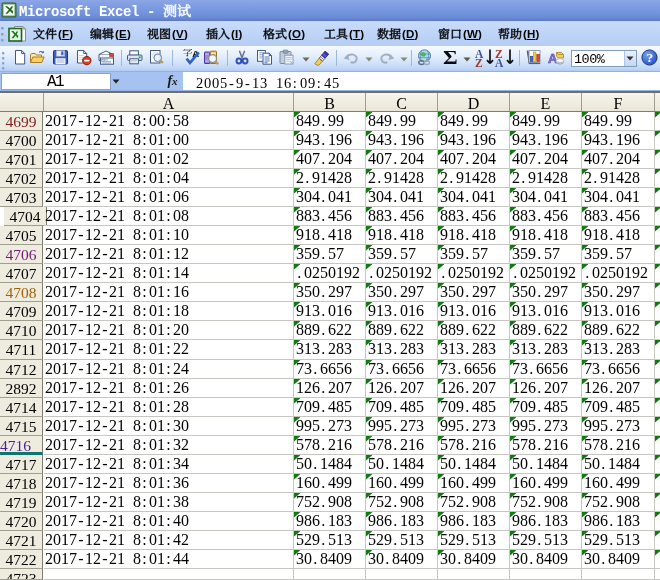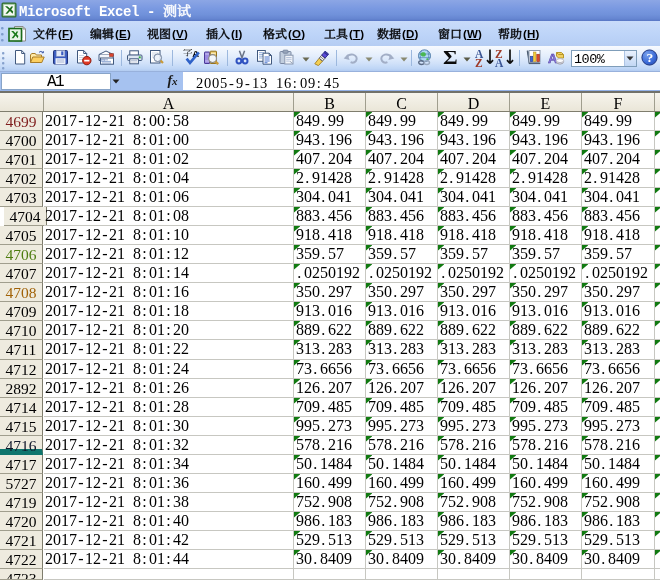--- a/index.html
+++ b/index.html
@@ -435,21 +435,21 @@
       <path d="M0 0 H6.5 L0 5.5Z" fill="#117a11"></path>
     </svg><span class="c">9</span><span class="c">1</span><span class="c">8</span><span class="cl">.</span><span class="c">4</span><span class="c">1</span><span class="c">8</span></div>
 <div class="abs cell" style="left:582px;top:226px;width:73px;height:19px;border-bottom:1px solid #c7c7c1;border-right:1px solid #c7c7c1;padding-left:2px"><svg style="position:absolute;left:0;top:0" width="6" height="6">
       <path d="M0 0 H6.5 L0 5.5Z" fill="#117a11"></path>
     </svg><span class="c">9</span><span class="c">1</span><span class="c">8</span><span class="cl">.</span><span class="c">4</span><span class="c">1</span><span class="c">8</span></div>
 <div class="abs" style="left:655px;top:226px;width:5px;height:19px;border-bottom:1px solid #c7c7c1">
     <svg style="position:absolute;left:0;top:0" width="6" height="6">
       <path d="M0 0 H6.5 L0 5.5Z" fill="#117a11"></path>
     </svg>
   </div>
-<div class="abs mono" style="left:0;top:245px;width:43px;height:19px;background:#eeebdf;border-right:1px solid #7f7d6d;border-bottom:1px solid #a09e8e;text-align:center;font-family:'Liberation Serif',serif;font-size:15.5px;letter-spacing:0;line-height:20.5px;color:#4d7c0f">4706</div>
+<div class="abs mono" style="left:0;top:245px;width:43px;height:19px;background:#eeebdf;border-right:1px solid #7f7d6d;border-bottom:1px solid #a09e8e;text-align:center;font-family:'Liberation Serif',serif;font-size:15.5px;letter-spacing:0;line-height:20.5px;color:#701a75">4706</div>
 <div class="abs cell" style="left:44px;top:245px;width:250px;height:19px;border-bottom:1px solid #c7c7c1;border-right:1px solid #c7c7c1;padding-left:1px;white-space:pre"><span class="c">2</span><span class="c">0</span><span class="c">1</span><span class="c">7</span><span class="c">-</span><span class="c">1</span><span class="c">2</span><span class="c">-</span><span class="c">2</span><span class="c">1</span><span class="c"> </span><span class="c">8</span><span class="cl">:</span><span class="c">0</span><span class="c">1</span><span class="cl">:</span><span class="c">1</span><span class="c">2</span></div>
 <div class="abs cell" style="left:294px;top:245px;width:72px;height:19px;border-bottom:1px solid #c7c7c1;border-right:1px solid #c7c7c1;padding-left:2px"><svg style="position:absolute;left:0;top:0" width="6" height="6">
       <path d="M0 0 H6.5 L0 5.5Z" fill="#117a11"></path>
     </svg><span class="c">3</span><span class="c">5</span><span class="c">9</span><span class="cl">.</span><span class="c">5</span><span class="c">7</span></div>
 <div class="abs cell" style="left:366px;top:245px;width:72px;height:19px;border-bottom:1px solid #c7c7c1;border-right:1px solid #c7c7c1;padding-left:2px"><svg style="position:absolute;left:0;top:0" width="6" height="6">
       <path d="M0 0 H6.5 L0 5.5Z" fill="#117a11"></path>
     </svg><span class="c">3</span><span class="c">5</span><span class="c">9</span><span class="cl">.</span><span class="c">5</span><span class="c">7</span></div>
 <div class="abs cell" style="left:438px;top:245px;width:72px;height:19px;border-bottom:1px solid #c7c7c1;border-right:1px solid #c7c7c1;padding-left:2px"><svg style="position:absolute;left:0;top:0" width="6" height="6">
       <path d="M0 0 H6.5 L0 5.5Z" fill="#117a11"></path>
     </svg><span class="c">3</span><span class="c">5</span><span class="c">9</span><span class="cl">.</span><span class="c">5</span><span class="c">7</span></div>
@@ -655,21 +655,21 @@
       <path d="M0 0 H6.5 L0 5.5Z" fill="#117a11"></path>
     </svg><span class="c">9</span><span class="c">9</span><span class="c">5</span><span class="cl">.</span><span class="c">2</span><span class="c">7</span><span class="c">3</span></div>
 <div class="abs cell" style="left:582px;top:417px;width:73px;height:19px;border-bottom:1px solid #c7c7c1;border-right:1px solid #c7c7c1;padding-left:2px"><svg style="position:absolute;left:0;top:0" width="6" height="6">
       <path d="M0 0 H6.5 L0 5.5Z" fill="#117a11"></path>
     </svg><span class="c">9</span><span class="c">9</span><span class="c">5</span><span class="cl">.</span><span class="c">2</span><span class="c">7</span><span class="c">3</span></div>
 <div class="abs" style="left:655px;top:417px;width:5px;height:19px;border-bottom:1px solid #c7c7c1">
     <svg style="position:absolute;left:0;top:0" width="6" height="6">
       <path d="M0 0 H6.5 L0 5.5Z" fill="#117a11"></path>
     </svg>
   </div>
-<div class="abs mono" style="left:0;top:436px;width:43px;height:19px;background:#eeebdf;border-right:1px solid #7f7d6d;border-bottom:6px solid #0f766e;text-align:center;font-family:'Liberation Serif',serif;font-size:15.5px;letter-spacing:0;line-height:20.5px;color:#0f172a">4716</div>
+<div class="abs mono" style="left:0;top:436px;width:43px;height:19px;background:#eeebdf;border-right:1px solid #7f7d6d;border-bottom:3px solid #0f766e;font-family:'Liberation Serif',serif;font-size:15.5px;letter-spacing:0;line-height:20.5px;color:#4c1d95">4716</div>
 <div class="abs cell" style="left:44px;top:436px;width:250px;height:19px;border-bottom:1px solid #c7c7c1;border-right:1px solid #c7c7c1;padding-left:1px;white-space:pre"><span class="c">2</span><span class="c">0</span><span class="c">1</span><span class="c">7</span><span class="c">-</span><span class="c">1</span><span class="c">2</span><span class="c">-</span><span class="c">2</span><span class="c">1</span><span class="c"> </span><span class="c">8</span><span class="cl">:</span><span class="c">0</span><span class="c">1</span><span class="cl">:</span><span class="c">3</span><span class="c">2</span></div>
 <div class="abs cell" style="left:294px;top:436px;width:72px;height:19px;border-bottom:1px solid #c7c7c1;border-right:1px solid #c7c7c1;padding-left:2px"><svg style="position:absolute;left:0;top:0" width="6" height="6">
       <path d="M0 0 H6.5 L0 5.5Z" fill="#117a11"></path>
     </svg><span class="c">5</span><span class="c">7</span><span class="c">8</span><span class="cl">.</span><span class="c">2</span><span class="c">1</span><span class="c">6</span></div>
 <div class="abs cell" style="left:366px;top:436px;width:72px;height:19px;border-bottom:1px solid #c7c7c1;border-right:1px solid #c7c7c1;padding-left:2px"><svg style="position:absolute;left:0;top:0" width="6" height="6">
       <path d="M0 0 H6.5 L0 5.5Z" fill="#117a11"></path>
     </svg><span class="c">5</span><span class="c">7</span><span class="c">8</span><span class="cl">.</span><span class="c">2</span><span class="c">1</span><span class="c">6</span></div>
 <div class="abs cell" style="left:438px;top:436px;width:72px;height:19px;border-bottom:1px solid #c7c7c1;border-right:1px solid #c7c7c1;padding-left:2px"><svg style="position:absolute;left:0;top:0" width="6" height="6">
       <path d="M0 0 H6.5 L0 5.5Z" fill="#117a11"></path>
     </svg><span class="c">5</span><span class="c">7</span><span class="c">8</span><span class="cl">.</span><span class="c">2</span><span class="c">1</span><span class="c">6</span></div>
@@ -699,21 +699,21 @@
       <path d="M0 0 H6.5 L0 5.5Z" fill="#117a11"></path>
     </svg><span class="c">5</span><span class="c">0</span><span class="cl">.</span><span class="c">1</span><span class="c">4</span><span class="c">8</span><span class="c">4</span></div>
 <div class="abs cell" style="left:582px;top:455px;width:73px;height:19px;border-bottom:1px solid #c7c7c1;border-right:1px solid #c7c7c1;padding-left:2px"><svg style="position:absolute;left:0;top:0" width="6" height="6">
       <path d="M0 0 H6.5 L0 5.5Z" fill="#117a11"></path>
     </svg><span class="c">5</span><span class="c">0</span><span class="cl">.</span><span class="c">1</span><span class="c">4</span><span class="c">8</span><span class="c">4</span></div>
 <div class="abs" style="left:655px;top:455px;width:5px;height:19px;border-bottom:1px solid #c7c7c1">
     <svg style="position:absolute;left:0;top:0" width="6" height="6">
       <path d="M0 0 H6.5 L0 5.5Z" fill="#117a11"></path>
     </svg>
   </div>
-<div class="abs mono" style="left:0;top:474px;width:43px;height:19px;background:#eeebdf;border-right:1px solid #7f7d6d;border-bottom:1px solid #a09e8e;text-align:center;font-family:'Liberation Serif',serif;font-size:15.5px;letter-spacing:0;line-height:20.5px;color:#000">5727</div>
+<div class="abs mono" style="left:0;top:474px;width:43px;height:19px;background:#eeebdf;border-right:1px solid #7f7d6d;border-bottom:1px solid #a09e8e;text-align:center;font-family:'Liberation Serif',serif;font-size:15.5px;letter-spacing:0;line-height:20.5px;color:#000">4718</div>
 <div class="abs cell" style="left:44px;top:474px;width:250px;height:19px;border-bottom:1px solid #c7c7c1;border-right:1px solid #c7c7c1;padding-left:1px;white-space:pre"><span class="c">2</span><span class="c">0</span><span class="c">1</span><span class="c">7</span><span class="c">-</span><span class="c">1</span><span class="c">2</span><span class="c">-</span><span class="c">2</span><span class="c">1</span><span class="c"> </span><span class="c">8</span><span class="cl">:</span><span class="c">0</span><span class="c">1</span><span class="cl">:</span><span class="c">3</span><span class="c">6</span></div>
 <div class="abs cell" style="left:294px;top:474px;width:72px;height:19px;border-bottom:1px solid #c7c7c1;border-right:1px solid #c7c7c1;padding-left:2px"><svg style="position:absolute;left:0;top:0" width="6" height="6">
       <path d="M0 0 H6.5 L0 5.5Z" fill="#117a11"></path>
     </svg><span class="c">1</span><span class="c">6</span><span class="c">0</span><span class="cl">.</span><span class="c">4</span><span class="c">9</span><span class="c">9</span></div>
 <div class="abs cell" style="left:366px;top:474px;width:72px;height:19px;border-bottom:1px solid #c7c7c1;border-right:1px solid #c7c7c1;padding-left:2px"><svg style="position:absolute;left:0;top:0" width="6" height="6">
       <path d="M0 0 H6.5 L0 5.5Z" fill="#117a11"></path>
     </svg><span class="c">1</span><span class="c">6</span><span class="c">0</span><span class="cl">.</span><span class="c">4</span><span class="c">9</span><span class="c">9</span></div>
 <div class="abs cell" style="left:438px;top:474px;width:72px;height:19px;border-bottom:1px solid #c7c7c1;border-right:1px solid #c7c7c1;padding-left:2px"><svg style="position:absolute;left:0;top:0" width="6" height="6">
       <path d="M0 0 H6.5 L0 5.5Z" fill="#117a11"></path>
     </svg><span class="c">1</span><span class="c">6</span><span class="c">0</span><span class="cl">.</span><span class="c">4</span><span class="c">9</span><span class="c">9</span></div>

